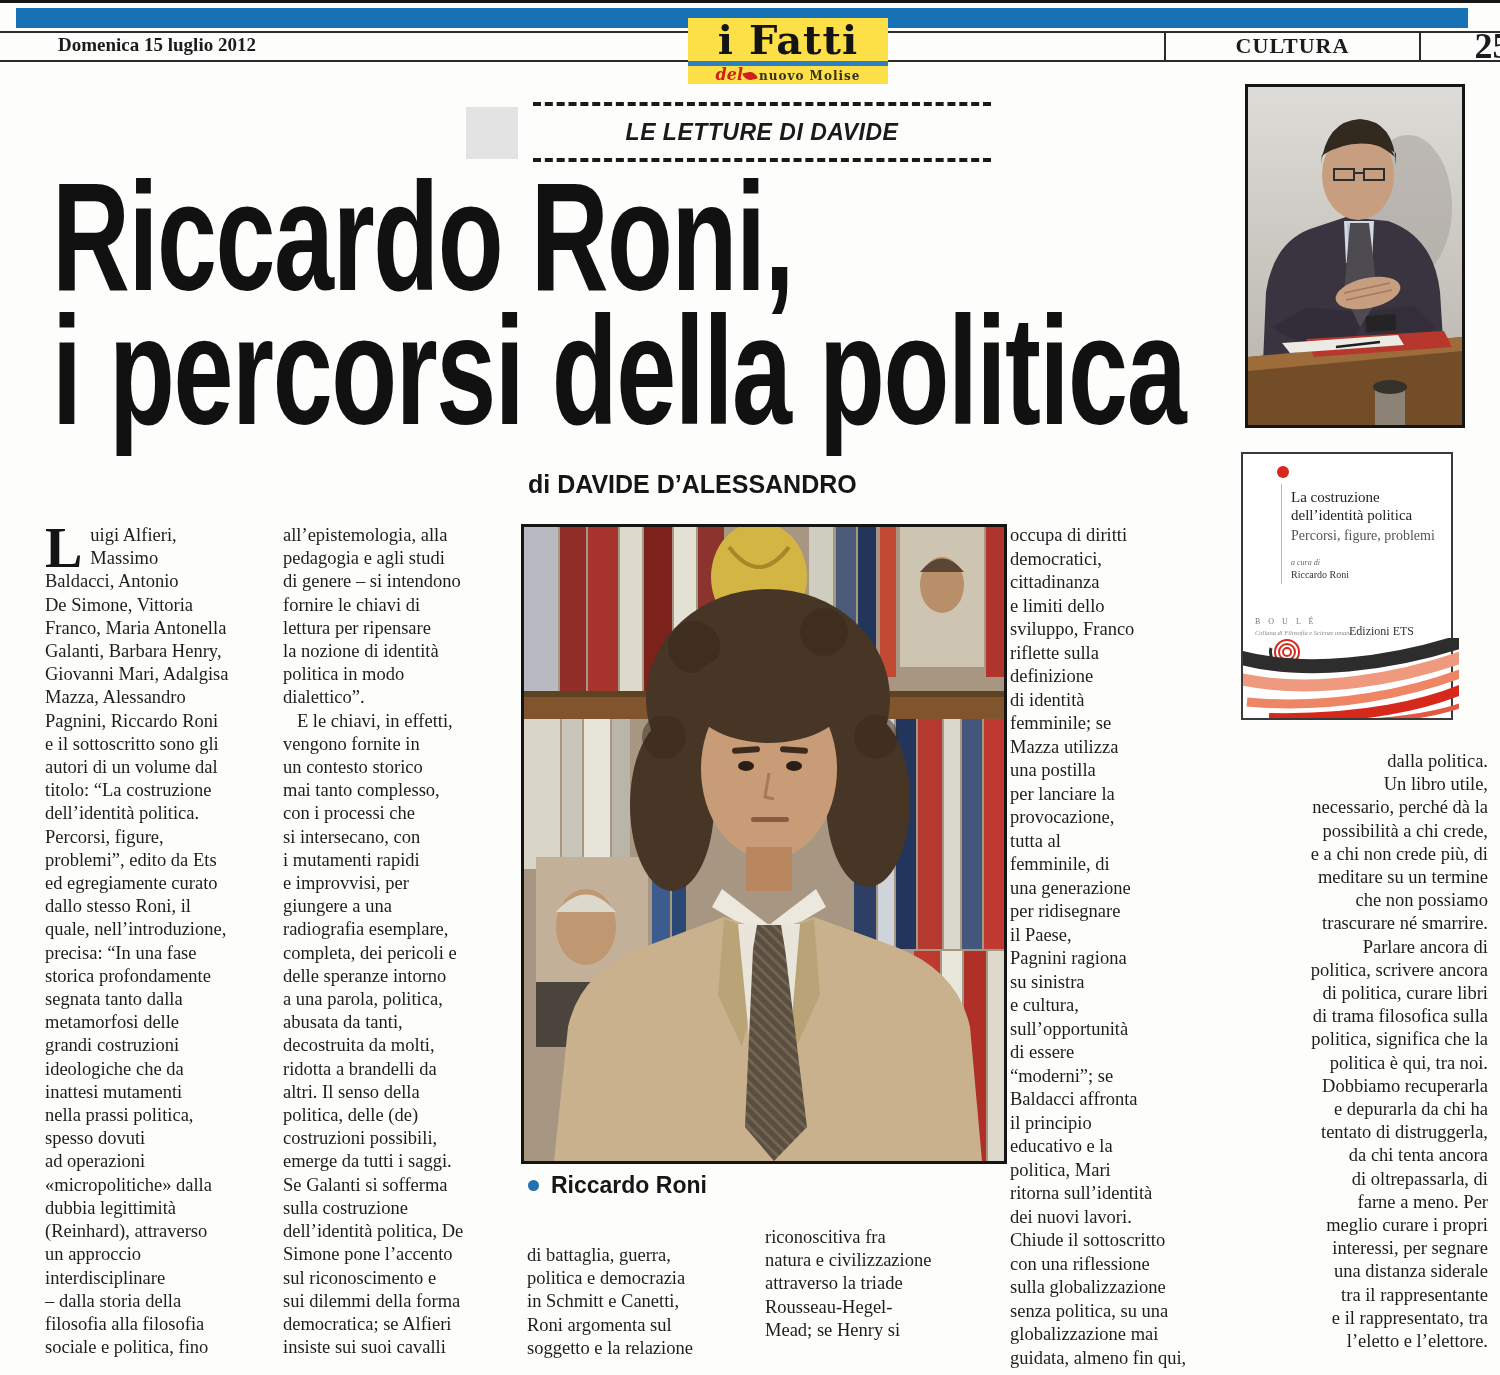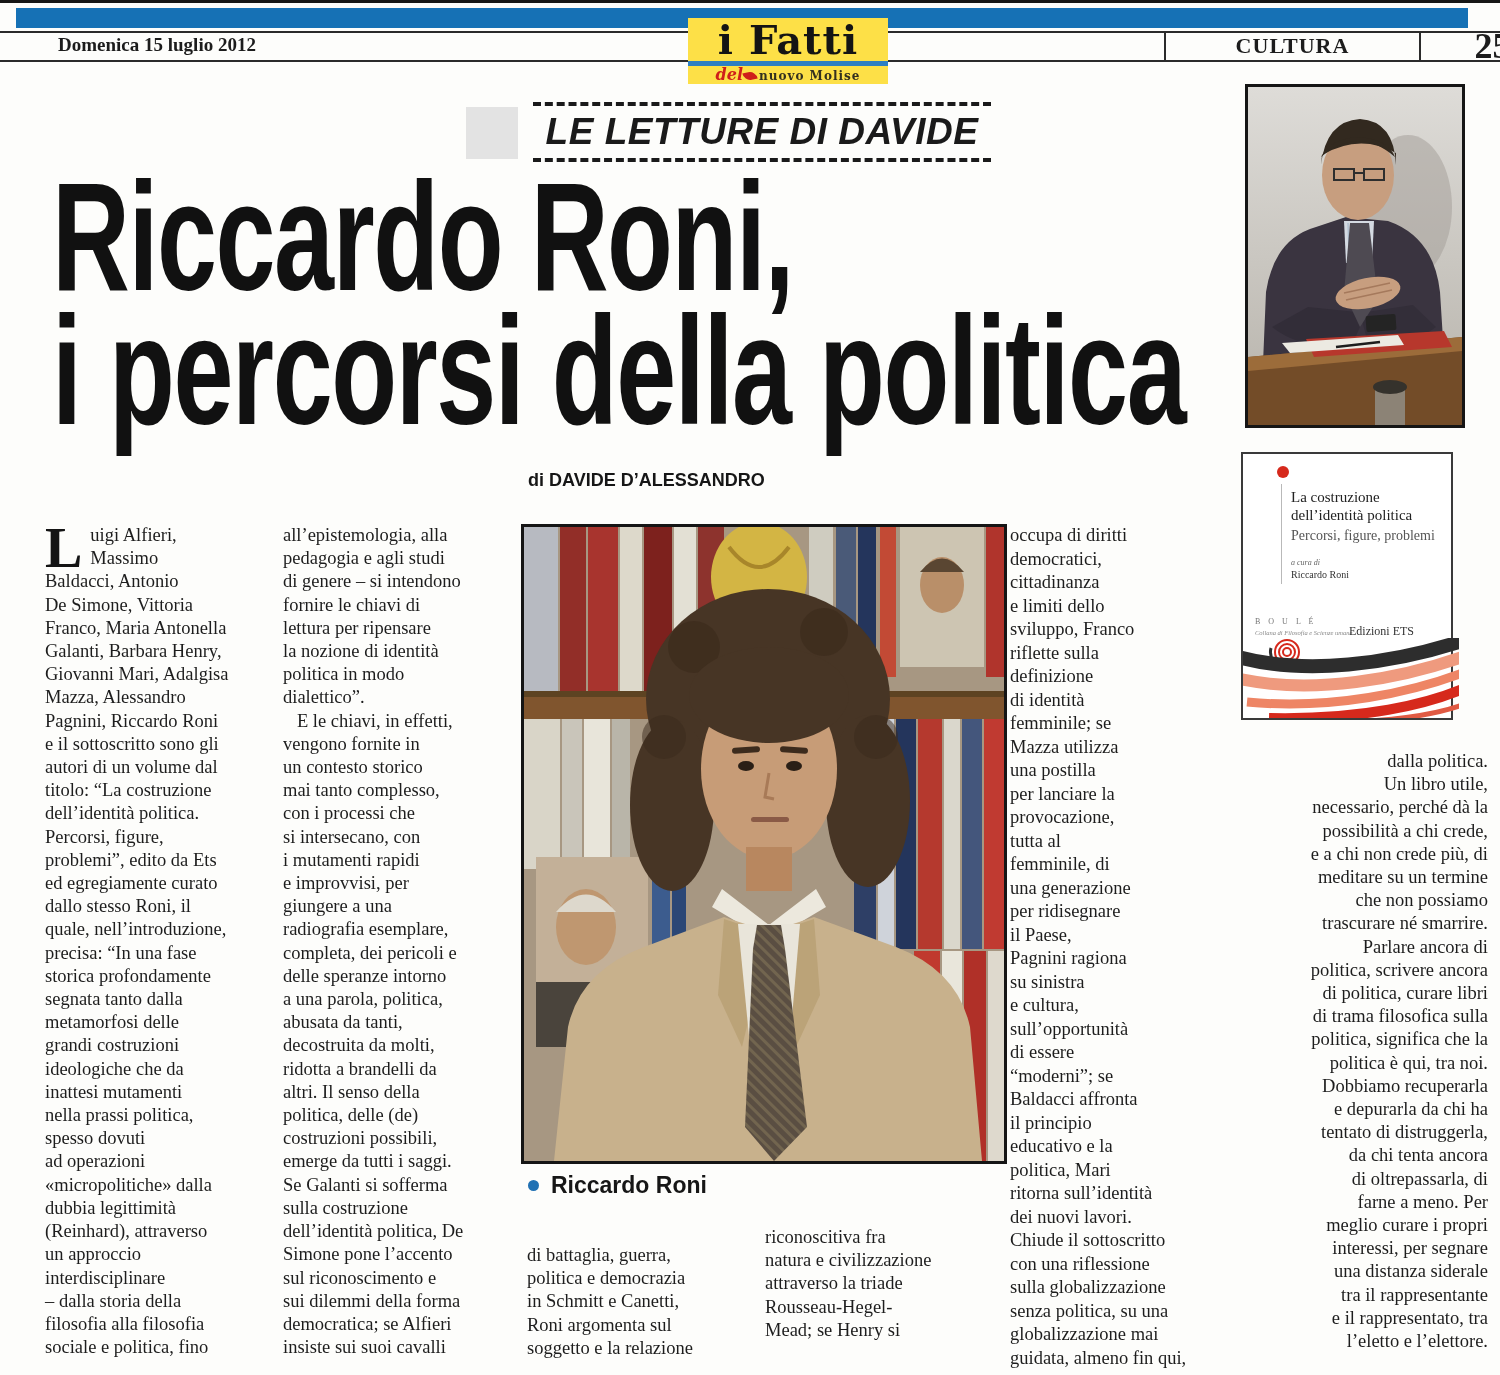--- a/index.html
+++ b/index.html
@@ -26,28 +26,28 @@
   .mh-flick{display:inline-block;width:14px;height:8px;background:#cf1f1a;
             border-radius:0 8px 0 8px;transform:rotate(-12deg);margin-right:2px;}
   .mh-subtxt{font-family:"DejaVu Serif",serif;font-weight:bold;font-size:12px;
              color:#33301f;letter-spacing:1px;}
 
   
   .kicker-square{left:466px;top:107px;width:52px;height:52px;background:#e3e3e3;}
   .kicker{left:533px;top:102px;width:458px;height:52px;border-top:4px dashed #1a1a1a;
           border-bottom:4px dashed #1a1a1a;display:flex;align-items:center;justify-content:center;}
   .kicker span{font-family:"Liberation Sans",sans-serif;font-weight:bold;font-style:italic;
-               font-size:37px;letter-spacing:.5px;color:#1a1a1a;}
+               font-size:23px;letter-spacing:.5px;color:#1a1a1a;}
 
   
   .headline{left:52px;top:170px;width:1750px;font-family:"Liberation Sans",sans-serif;
             font-weight:bold;font-size:154px;line-height:134px;letter-spacing:-2px;color:#111;
             transform:scaleX(.70);transform-origin:0 0;white-space:nowrap;}
   .byline{left:528px;top:470px;font-family:"Liberation Sans",sans-serif;font-weight:bold;
-          font-size:18px;color:#161616;text-align:center;}
+          font-size:25px;color:#161616;text-align:center;}
 
   
   .photo{border:3px solid #151515;box-sizing:border-box;background:#b0a halt;}
   .top-photo{left:1245px;top:84px;width:220px;height:344px;}
   .main-photo{left:521px;top:524px;width:486px;height:640px;}
   .photo svg{display:block;width:100%;height:100%;}
 
   
   .caption{left:528px;top:1172px;display:flex;align-items:center;}
   .cap-dot{width:11px;height:11px;border-radius:50%;background:#2171b3;margin-right:12px;}

